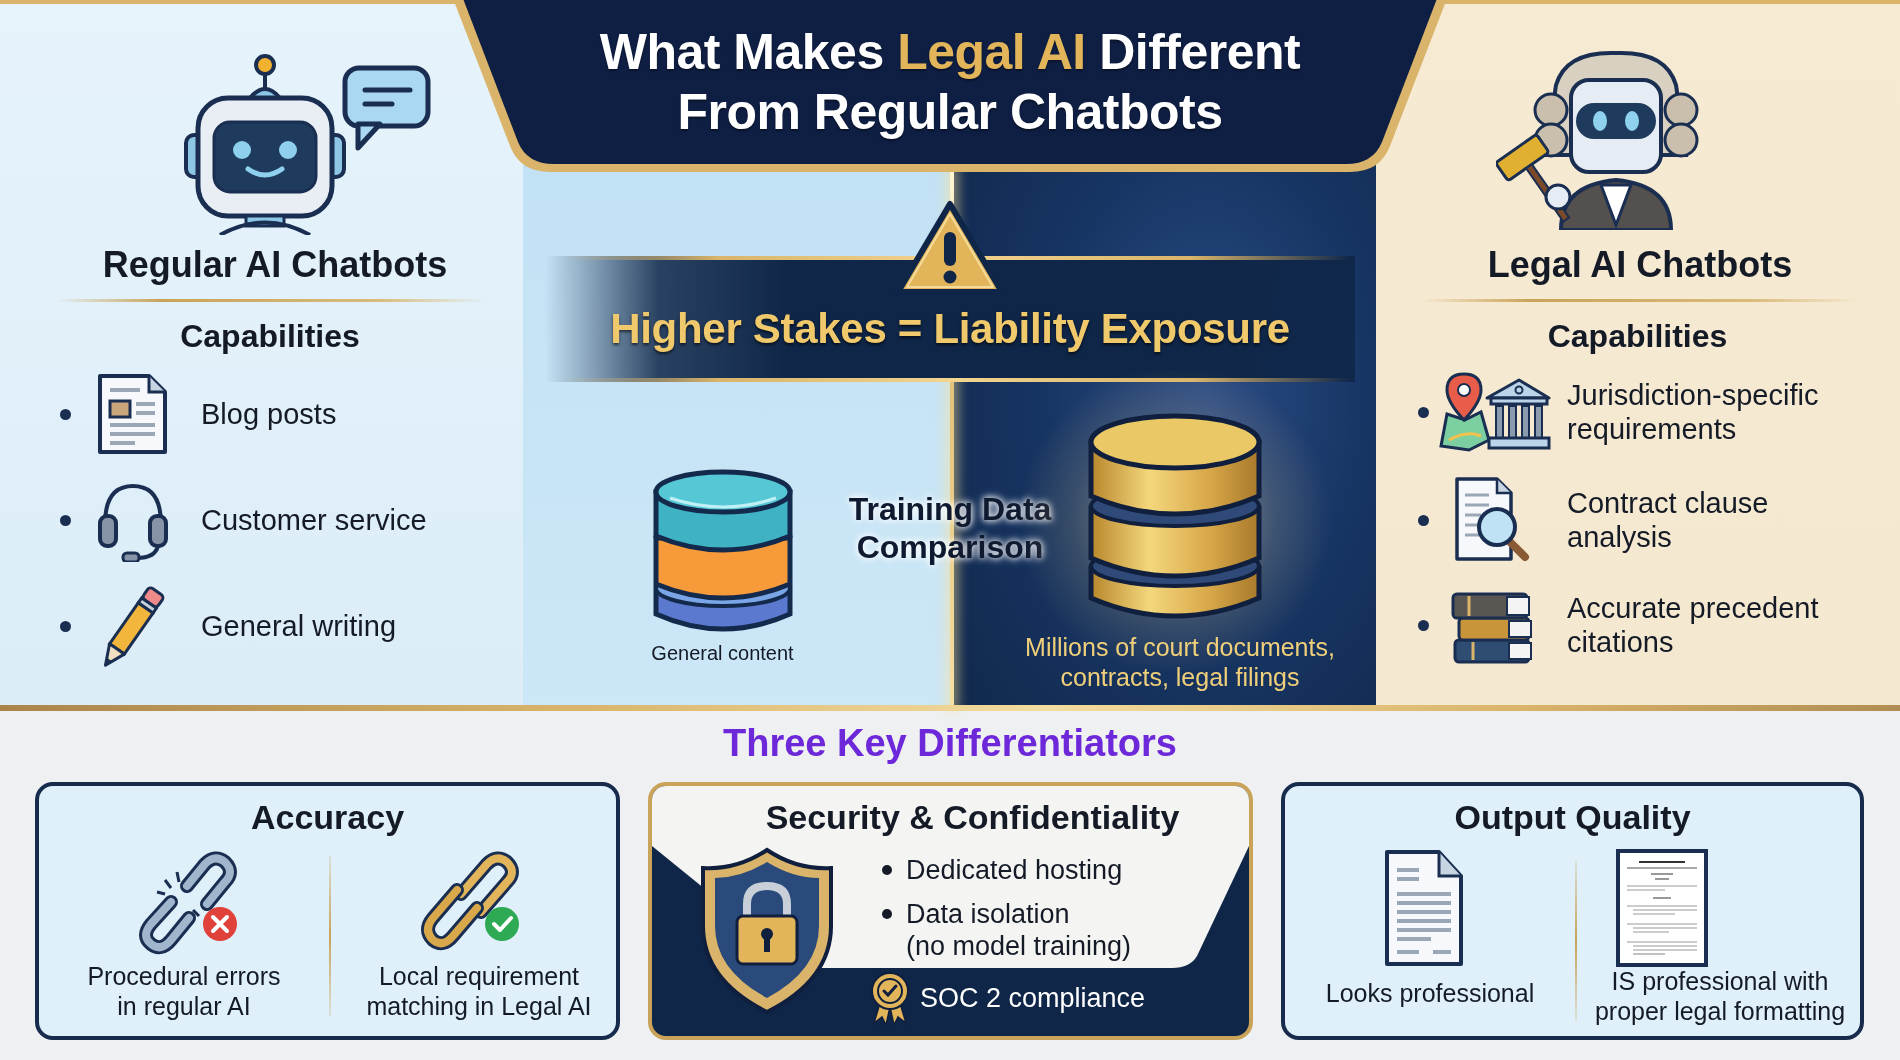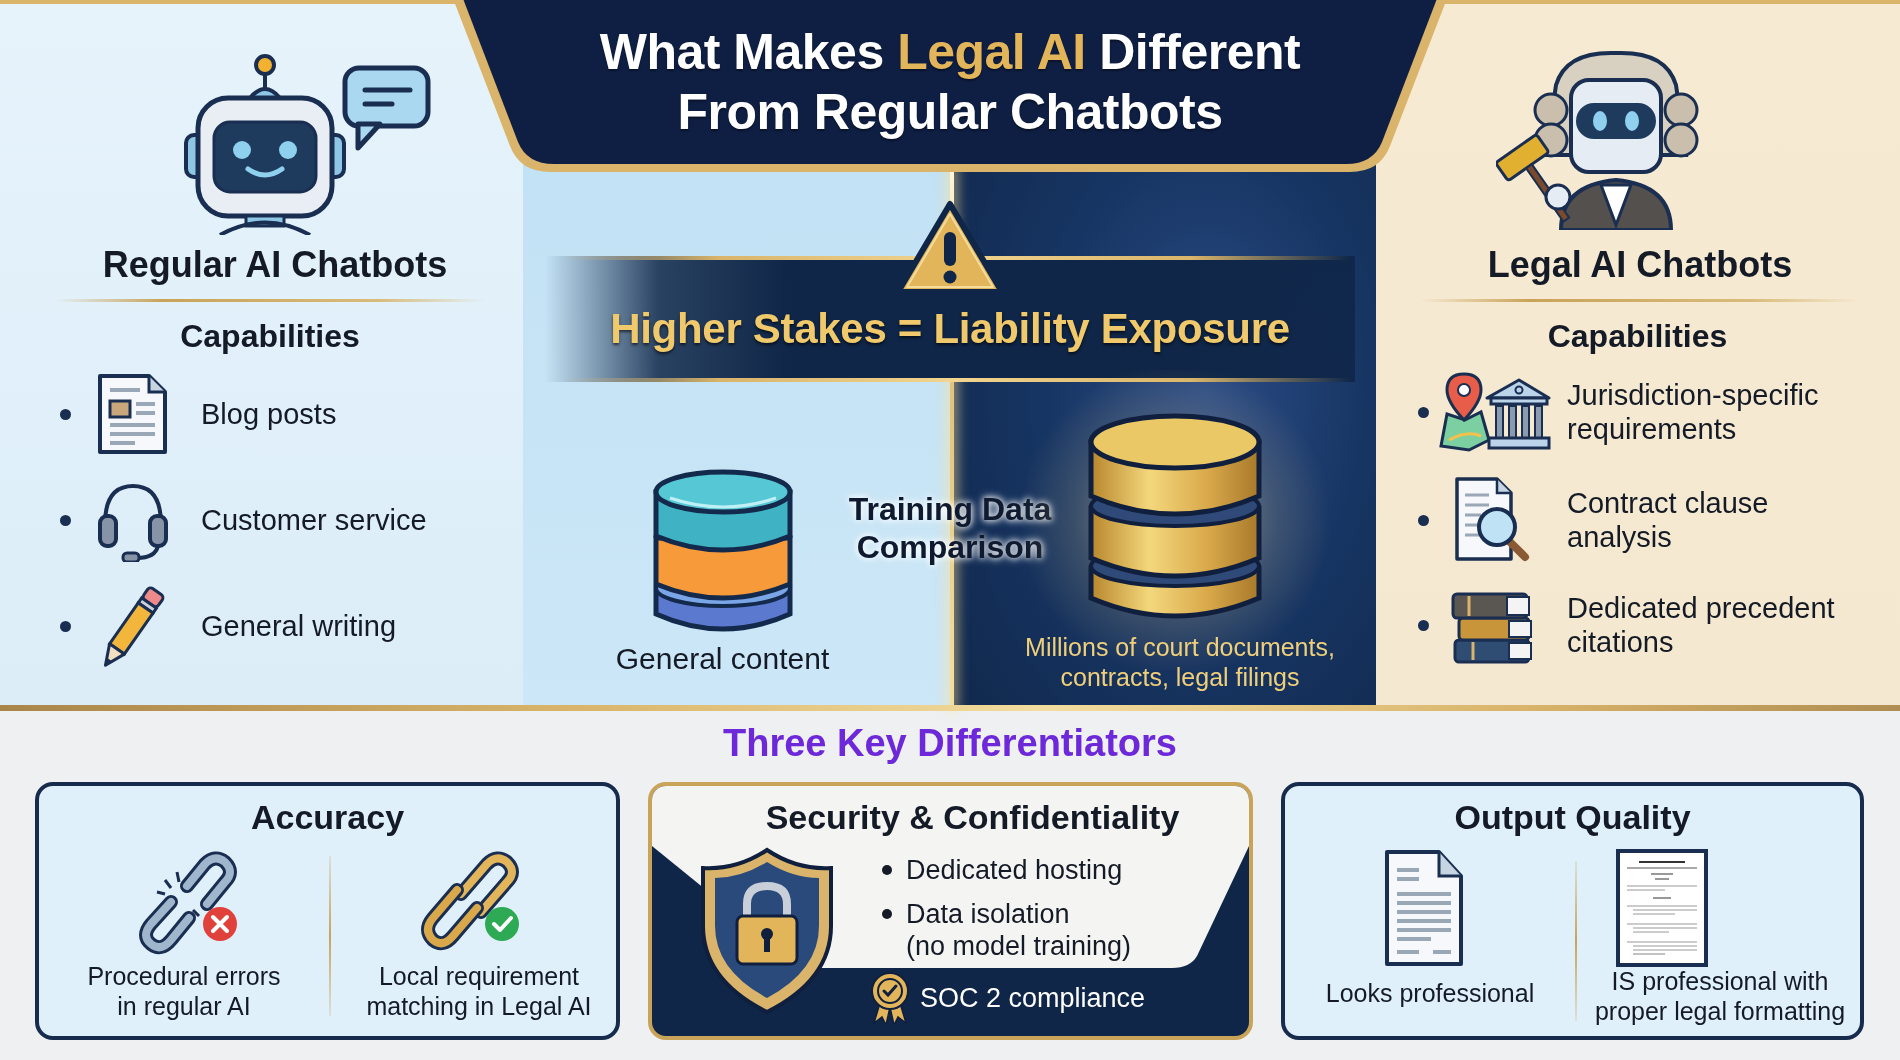--- a/index.html
+++ b/index.html
@@ -34,21 +34,21 @@
 
   
   #stakes-band { left: 545px; top: 256px; width: 810px; height: 126px; background: linear-gradient(90deg, rgba(15,38,72,0) 0%, rgba(15,38,72,0.85) 14%, #0f2648 30%, #0f2648 80%, rgba(15,38,72,0.9) 100%); }
   #stakes-top-rule { left: 560px; top: 256px; width: 790px; height: 4px; background: linear-gradient(90deg, rgba(217,180,106,0), #d9b46a 20%, #f2d58f 50%, #d9b46a 80%, rgba(217,180,106,0)); }
   #stakes-bottom-rule { left: 560px; top: 378px; width: 790px; height: 4px; background: linear-gradient(90deg, rgba(217,180,106,0), #d9b46a 20%, #f2d58f 50%, #d9b46a 80%, rgba(217,180,106,0)); }
   #stakes-text { left: 545px; top: 305px; width: 810px; text-align: center; font-weight: bold; font-size: 42px; color: #f0c96c; text-shadow: 0 2px 3px rgba(0,0,0,0.6); letter-spacing: -0.3px; }
   #warning-icon { left: 892px; top: 198px; }
 
   #training-label { left: 830px; top: 490px; width: 240px; text-align: center; font-weight: bold; font-size: 32px; line-height: 38px; color: #0f1a30; text-shadow: 0 0 6px #fff, 0 0 10px rgba(255,255,255,0.8); }
   #general-db { left: 650px; top: 468px; }
-  #general-content-label { left: 600px; top: 642px; width: 245px; text-align: center; font-size: 30px; color: #141a26; }
+  #general-content-label { left: 600px; top: 642px; width: 245px; text-align: center; font-size: 20px; color: #141a26; }
   #legal-db { left: 1085px; top: 408px; }
   #legal-glow { left: 1010px; top: 370px; width: 330px; height: 300px; background: radial-gradient(circle, rgba(255,230,160,0.55) 0%, rgba(255,220,140,0.15) 45%, rgba(255,220,140,0) 70%); }
   #legal-content-label { left: 980px; top: 632px; width: 400px; text-align: center; font-size: 25px; line-height: 30px; color: #f0cf7a; }
 
   
   #divider-gold { left: 0; top: 705px; width: 1900px; height: 6px; background: linear-gradient(90deg, #a9854a, #d9b46a 30%, #f2dc9f 55%, #d9b46a 80%, #b08d52); }
   #bottom-title { left: 0; top: 722px; width: 1900px; text-align: center; font-weight: bold; font-size: 38px; color: #6d28d9; }
 
   .diff-box { position: absolute; border-radius: 18px; }
   .box-title { position: absolute; left: 0; width: 100%; text-align: center; font-weight: bold; font-size: 34px; color: #141a26; }
@@ -289,21 +289,21 @@
       <rect x="70" y="61" width="22" height="16" fill="#f4f4f4" stroke="#1a2e52" stroke-width="2"></rect>
       <rect x="20" y="36" width="70" height="22" rx="4" fill="#c9953a" stroke="#1a2e52" stroke-width="3"></rect>
       <rect x="70" y="39" width="22" height="16" fill="#f4f4f4" stroke="#1a2e52" stroke-width="2"></rect>
       <rect x="14" y="12" width="74" height="24" rx="4" fill="#5a5652" stroke="#1a2e52" stroke-width="3"></rect>
       <rect x="68" y="15" width="22" height="18" fill="#f4f4f4" stroke="#1a2e52" stroke-width="2"></rect>
       <line x1="30" y1="14" x2="30" y2="34" stroke="#d9b46a" stroke-width="3"></line>
       <line x1="34" y1="60" x2="34" y2="78" stroke="#d9b46a" stroke-width="3"></line>
     </svg>
   </span>
   <span class="cap-label" style="margin-left:16px;">
-    <span style="display:block;">Dedicated precedent</span>
+    <span style="display:block;">Accurate precedent</span>
     <span style="display:block;">citations</span>
   </span>
 </div>
 
 <div id="divider-gold" class="abs"></div>
 <div id="bottom-title" class="abs">Three Key Differentiators</div>
 
 <div id="accuracy-box" class="diff-box">
   <div class="box-title" style="top:12px;">Accuracy</div>
   <div class="box-sep" style="left:290px; top:70px; height:160px;"></div>

